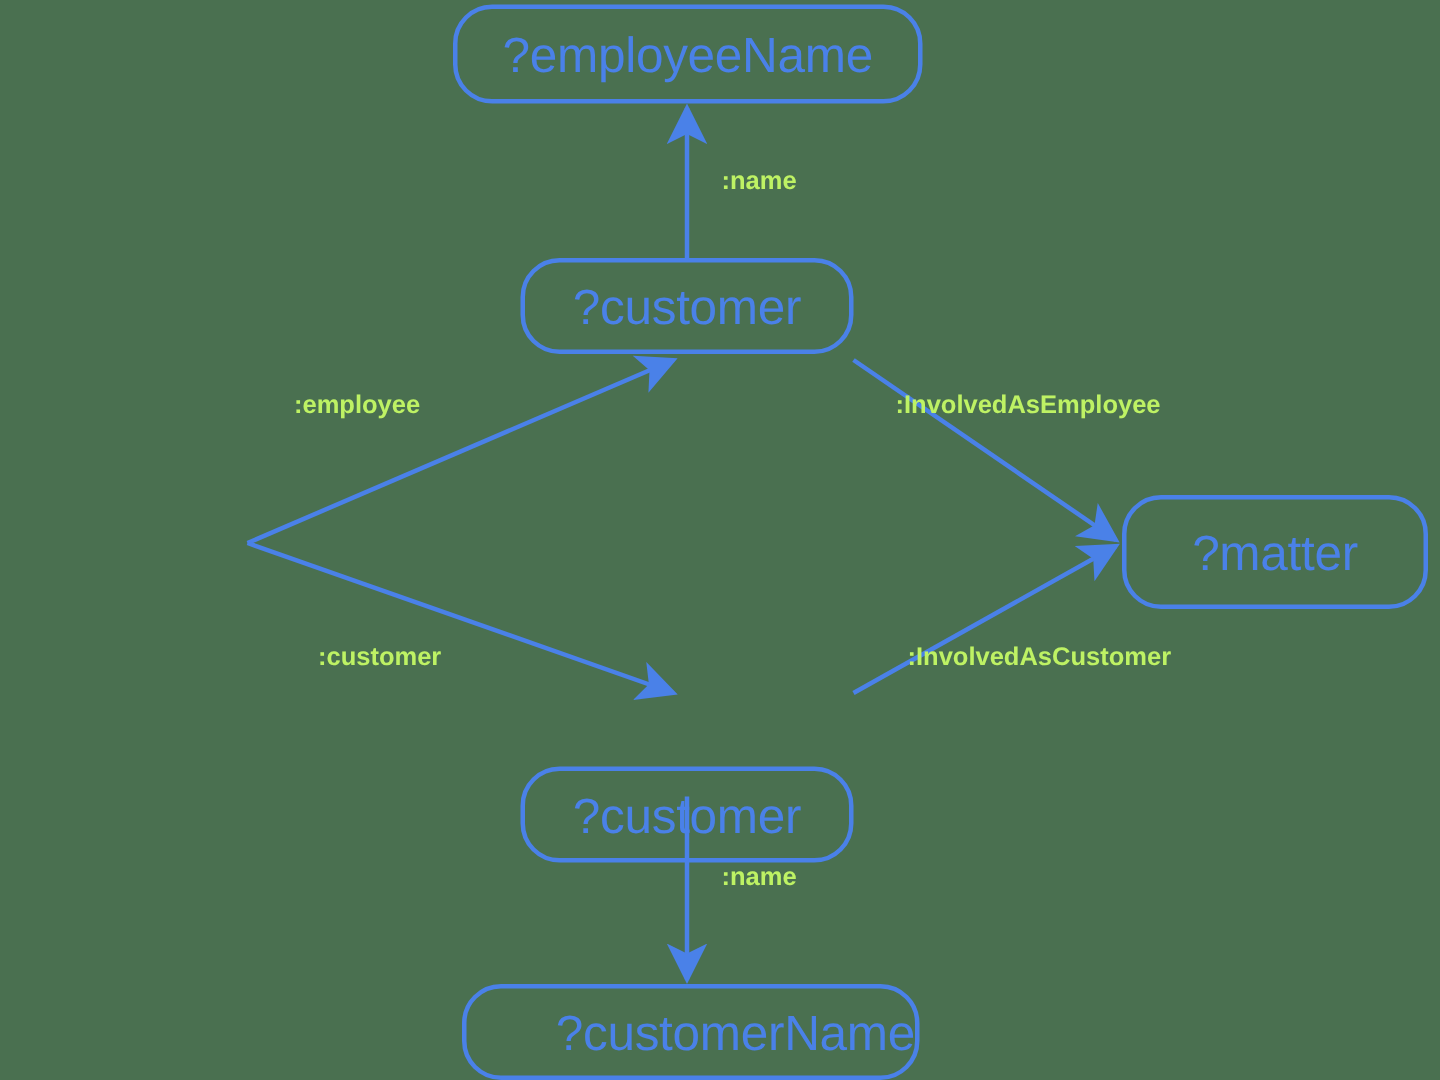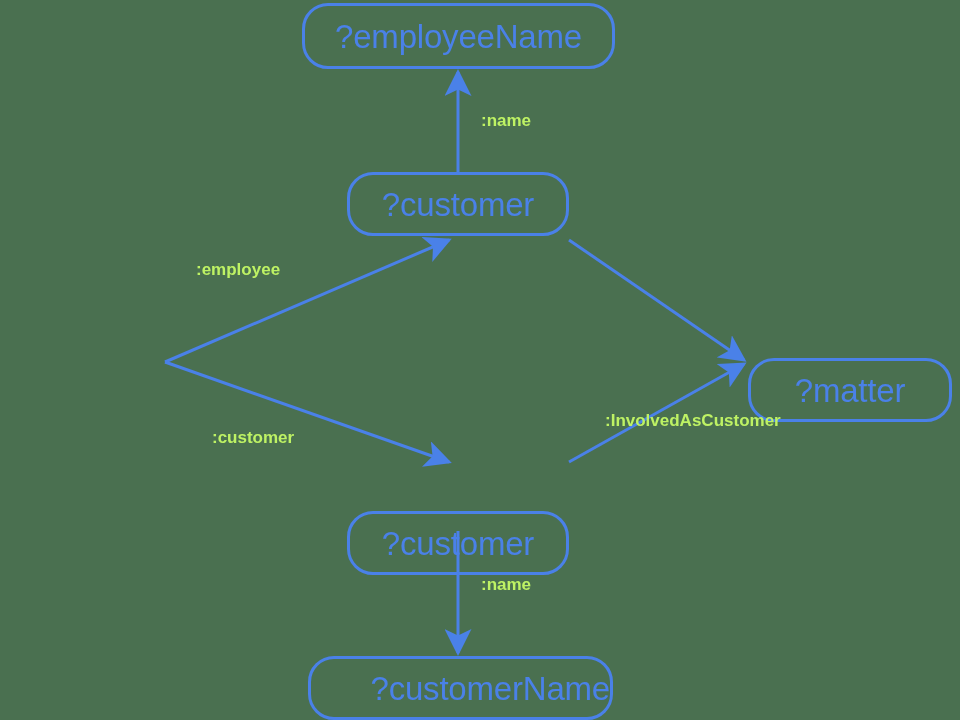--- a/index.html
+++ b/index.html
@@ -90,36 +90,37 @@
 
   <div class="node-box" style="left:302px; top:3px; width:313px; height:66px;">
     <span class="node-label">?employeeName</span>
   </div>
 
   <div class="node-box" style="left:347px; top:172px; width:222px; height:64px;">
     <span class="node-label">?customer</span>
   </div>
 
 
-  <div class="node-box" style="left:748px; top:330px; width:204px; height:64px;margin-top:28px;">
+  <div class="node-box" style="left:748px; top:330px; width:204px; height:76px;">
     <span class="node-label">?matter</span>
   </div>
 
   <div class="node-box" style="left:347px; top:467px; width:222px; height:64px;margin-top:44px;">
     <span class="node-label">?customer</span>
   </div>
 
   <div class="node-box" style="left:308px; top:656px; width:305px; height:64px;justify-content:flex-end;">
     <span class="node-label">?customerName</span>
   </div>
 
   <div class="edge-label" style="left:481px; top:112px;">:name</div>
 
   <div class="edge-label" style="left:196px; top:261px;">:employee</div>
 
+  <div class="edge-label" style="left:597px; top:261px;">:InvolvedAsEmployee</div>
 
   <div class="edge-label" style="left:212px; top:429px;">:customer</div>
 
-  <div class="edge-label" style="left:605px; top:412px;text-align:center;">:InvolvedAsCustomer</div>
+  <div class="edge-label" style="left:605px; top:429px;text-align:center;">:InvolvedAsCustomer</div>
 
   <div class="edge-label" style="left:481px; top:576px;">:name</div>
 
 </div>
 
 </body></html>

